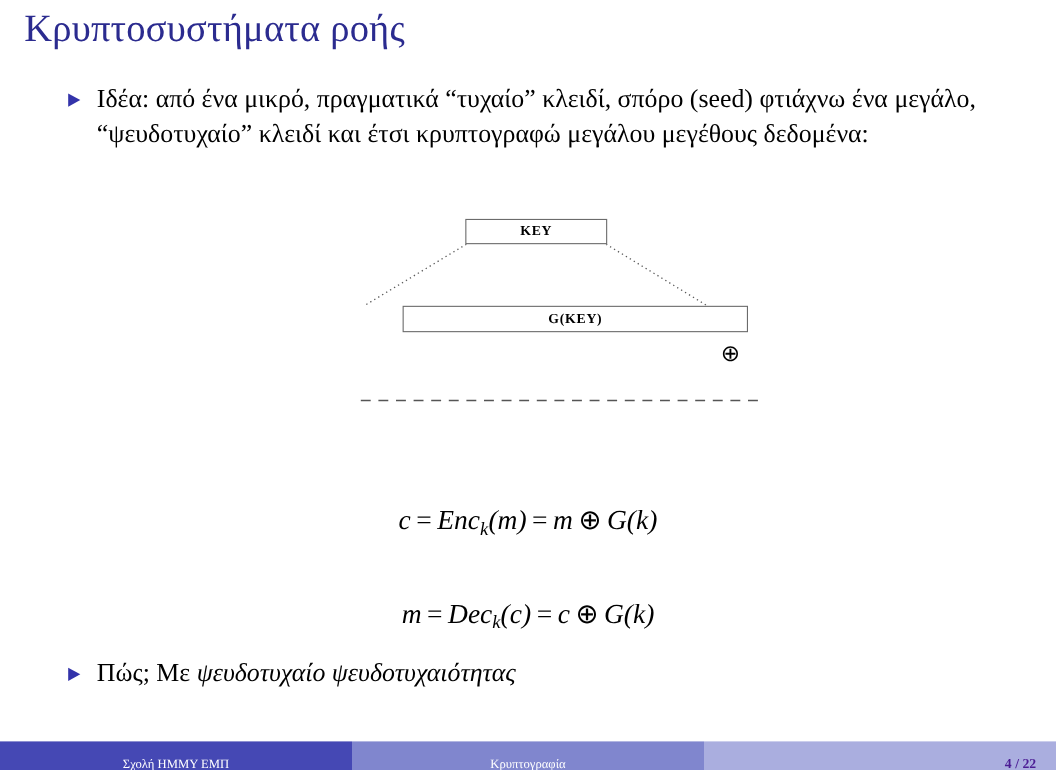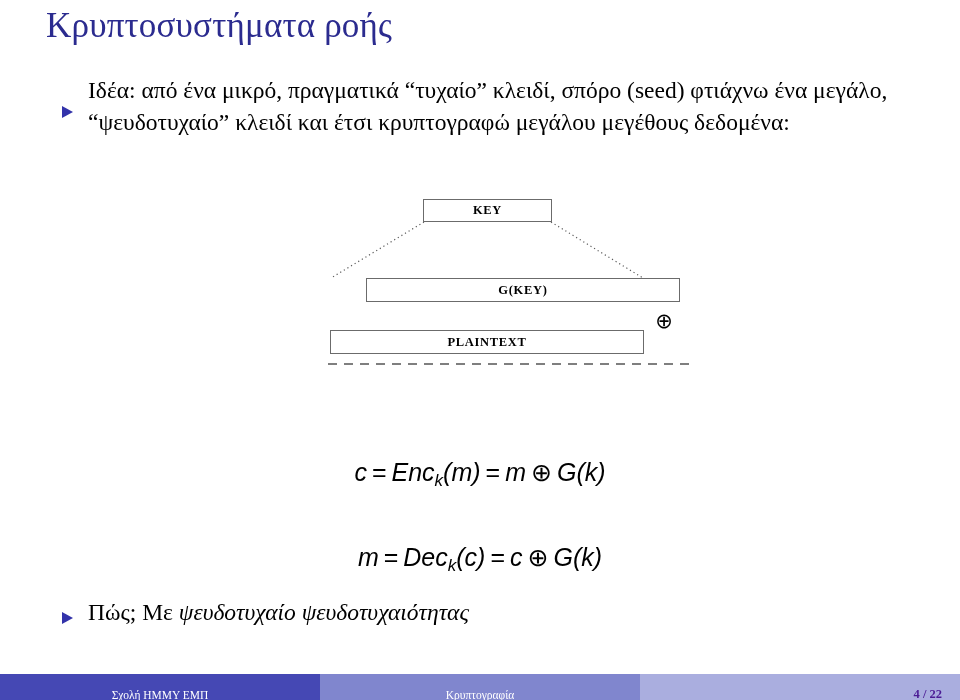--- a/index.html
+++ b/index.html
@@ -17,28 +17,27 @@
 
   
   #slide-title {
     position: absolute;
     left: 22px;
     top: 6px;
     font-size: 35px;
     color: #2b2b8f;
     letter-spacing: 0.2px;
     white-space: nowrap;
-    margin-left: 24px;
   }
 
   
   .bullet-row {
     position: absolute;
     display: flex;
-    align-items: center;
+    align-items: flex-start;
   }
   .bullet-marker {
     width: 0;
     height: 0;
     border-top: 6px solid transparent;
     border-bottom: 6px solid transparent;
     border-left: 11px solid #3333aa;
     margin-top: 11px;
     margin-right: 15px;
     flex: none;
@@ -91,21 +90,21 @@
     text-align: center;
     color: #000000;
     font-family: "DejaVu Sans", sans-serif;
   }
 
   
   .formula {
     position: absolute;
     width: 960px;
     text-align: center;
-    font-family: Liberation Sans, sans-serif;
+    font-family: Liberation Serif, serif;
     font-size: 25px;
     color: #000000;
     white-space: nowrap;
   }
   #formula-1 { top: 458px; left: 0; }
   #formula-2 { top: 543px; left: 0; }
   .mvar { font-style: italic; }
   .msub {
     font-style: italic;
     font-size: 0.68em;
@@ -151,21 +150,20 @@
   <svg width="960" height="700" style="position:absolute;left:0;top:0;">
 
     <line x1="424" y1="222" x2="331" y2="278" stroke="#5a5a5a" stroke-width="1.2" stroke-dasharray="1.2,3"></line>
     <line x1="551" y1="222" x2="643" y2="278" stroke="#5a5a5a" stroke-width="1.2" stroke-dasharray="1.2,3"></line>
 
     <line x1="328" y1="364" x2="690" y2="364" stroke="#555555" stroke-width="1.4" stroke-dasharray="9,7"></line>
   </svg>
 
   <div class="dbox" id="box-key">KEY</div>
   <div class="dbox" id="box-gkey">G(KEY)</div>
-  <div class="dbox" id="box-plaintext">PLAINTEXT</div>
 
   <div id="xor-symbol">⊕</div>
 </div>
 
 <div class="formula" id="formula-1">
   <span class="mvar">c</span><span class="mop">=</span><span class="mvar">Enc</span><span class="msub">k</span><span class="mvar">(m)</span><span class="mop">=</span><span class="mvar">m</span><span class="mop">⊕</span><span class="mvar">G(k)</span>
 </div>
 
 <div class="formula" id="formula-2">
   <span class="mvar">m</span><span class="mop">=</span><span class="mvar">Dec</span><span class="msub">k</span><span class="mvar">(c)</span><span class="mop">=</span><span class="mvar">c</span><span class="mop">⊕</span><span class="mvar">G(k)</span>

